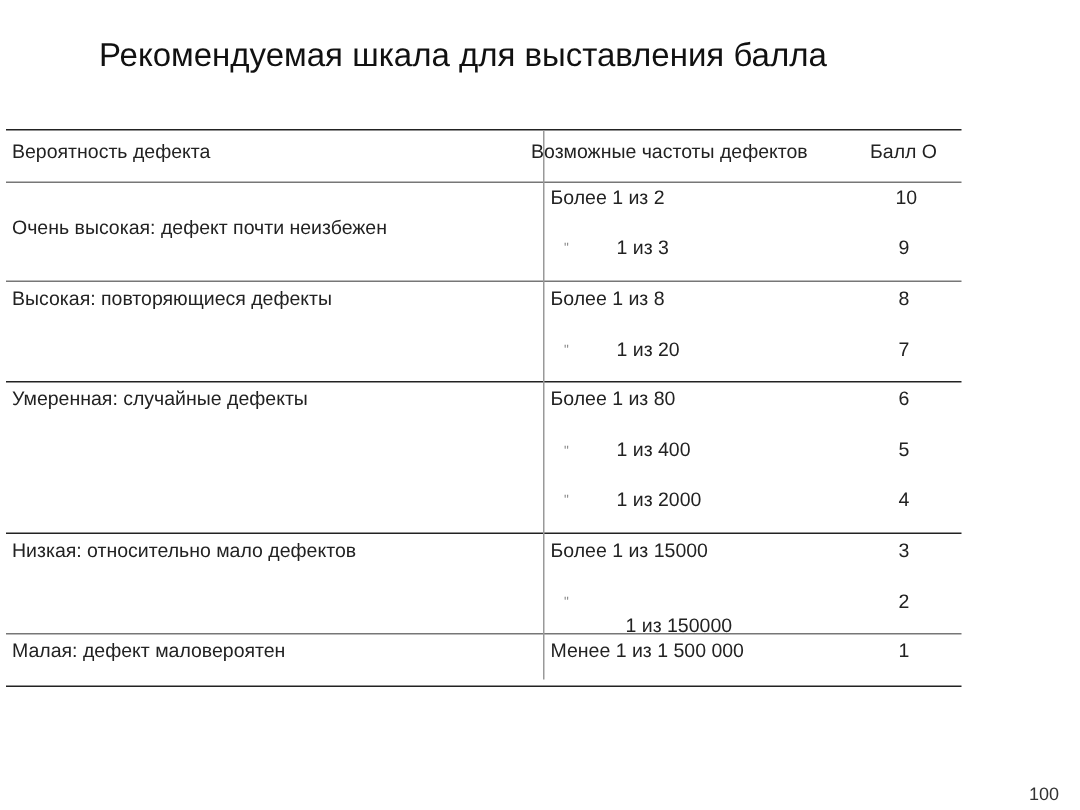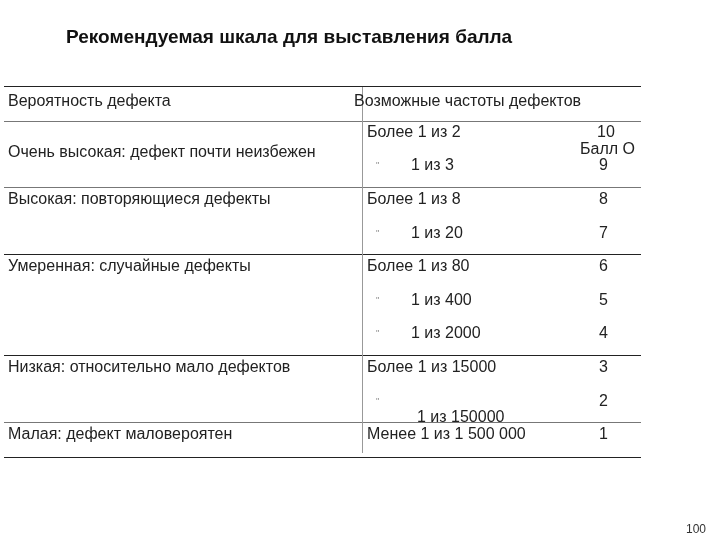--- a/index.html
+++ b/index.html
@@ -1,22 +1,22 @@
 <!DOCTYPE html>
 <html><head>
 <meta charset="utf-8">
 <style>
   html, body { margin:0; padding:0; }
   body { width:720px; height:540px; background:#ffffff; position:relative; overflow:hidden;
          font-family:"Liberation Sans", sans-serif; color:#111; }
-  .title { position:absolute; left:66px; top:24px; font-size:19px; font-weight:bold; line-height:25px; color:#111; }
+  .title { position:absolute; left:66px; top:24px; font-size:22px; font-weight:normal; line-height:25px; color:#111; }
   .hline { position:absolute; left:4px; width:637px; height:1px; background:#222; }
   .hline.light { background:#777; }
   .vline { position:absolute; left:362px; top:87px; width:1px; height:366px; background:#999; }
-  .cell { position:absolute; font-size:16px; line-height:16px; white-space:nowrap; color:#222; }
+  .cell { position:absolute; font-size:13px; line-height:16px; white-space:nowrap; color:#222; }
   .page-num { position:absolute; right:14px; top:522px; font-size:12px; color:#333; }
 </style>
 </head>
 <body>
 
 <div class="title">
   <div>Рекомендуемая шкала для выставления балла</div>
 </div>
 
 <div>
@@ -25,21 +25,21 @@
   <div class="hline light" style="top:121px;"></div>
   <div class="hline light" style="top:187px;"></div>
   <div class="hline" style="top:254px;"></div>
   <div class="hline" style="top:355px;"></div>
   <div class="hline light" style="top:422px;"></div>
   <div class="hline" style="top:457px;"></div>
   <div class="vline"></div>
 
   <div class="cell" style="left:8px; top:93px;">Вероятность дефекта</div>
   <div class="cell" style="left:354px; top:93px;text-align:right;">Возможные частоты дефектов</div>
-  <div class="cell" style="left:580px; top:93px;margin-top:48px;">Балл О</div>
+  <div class="cell" style="left:580px; top:93px;">Балл О</div>
 
   <div class="cell" style="left:8px; top:124px;margin-top:20px;">Очень высокая: дефект почти неизбежен</div>
   <div class="cell" style="left:367px; top:124px;">Более 1 из 2</div>
   <div class="cell" style="left:597px; top:124px;">10</div>
   <div class="cell" style="left:376px; top:157px; font-size:9px; color:#888;">"</div>
   <div class="cell" style="left:411px; top:157px;">1 из 3</div>
   <div class="cell" style="left:599px; top:157px;">9</div>
 
   <div class="cell" style="left:8px; top:191px;">Высокая: повторяющиеся дефекты</div>
   <div class="cell" style="left:367px; top:191px;">Более 1 из 8</div>

